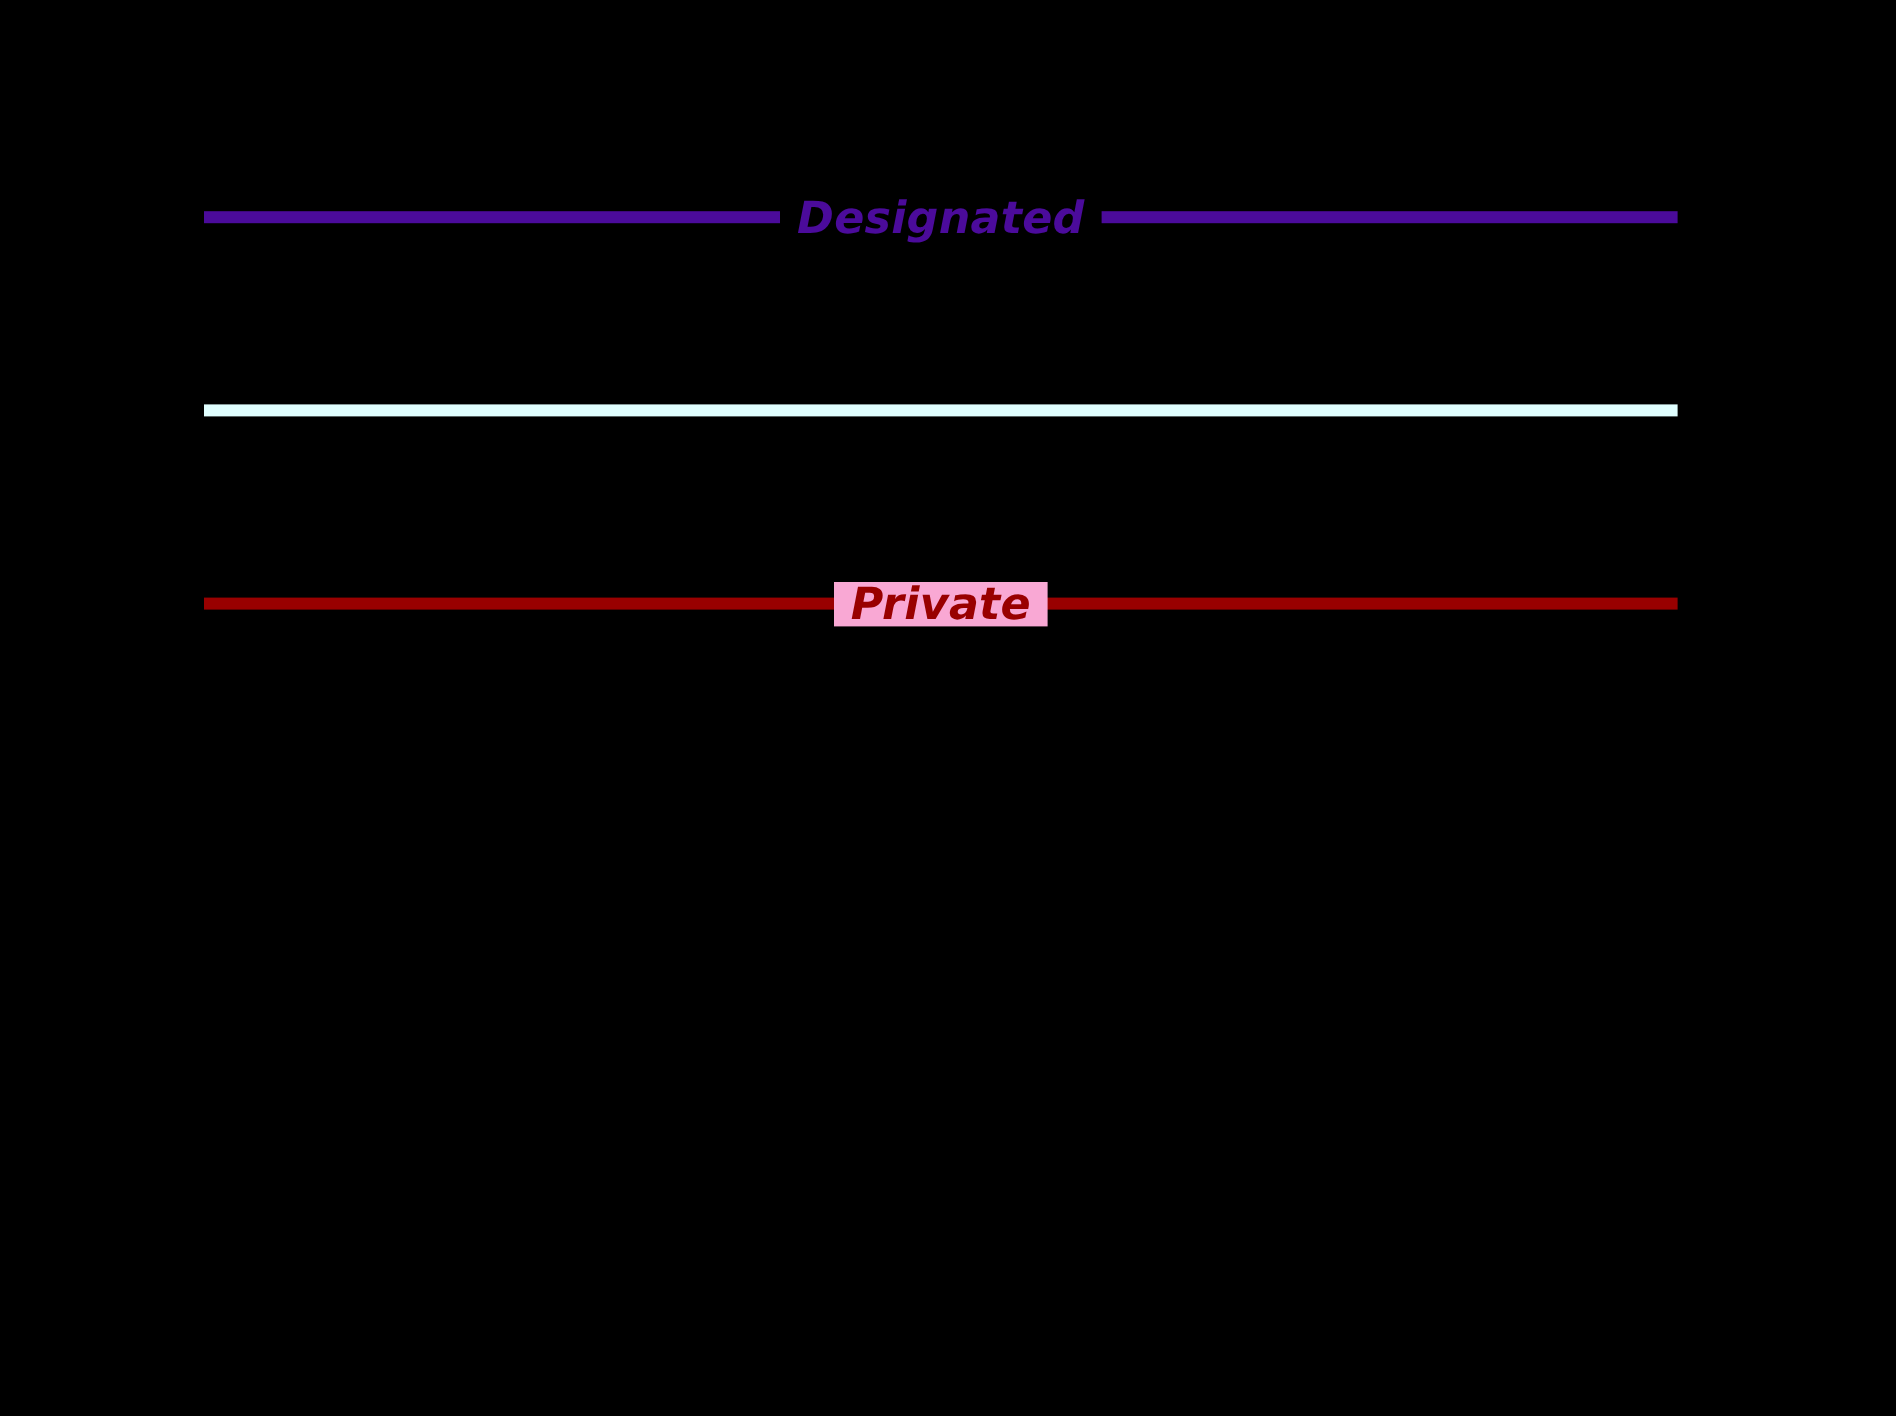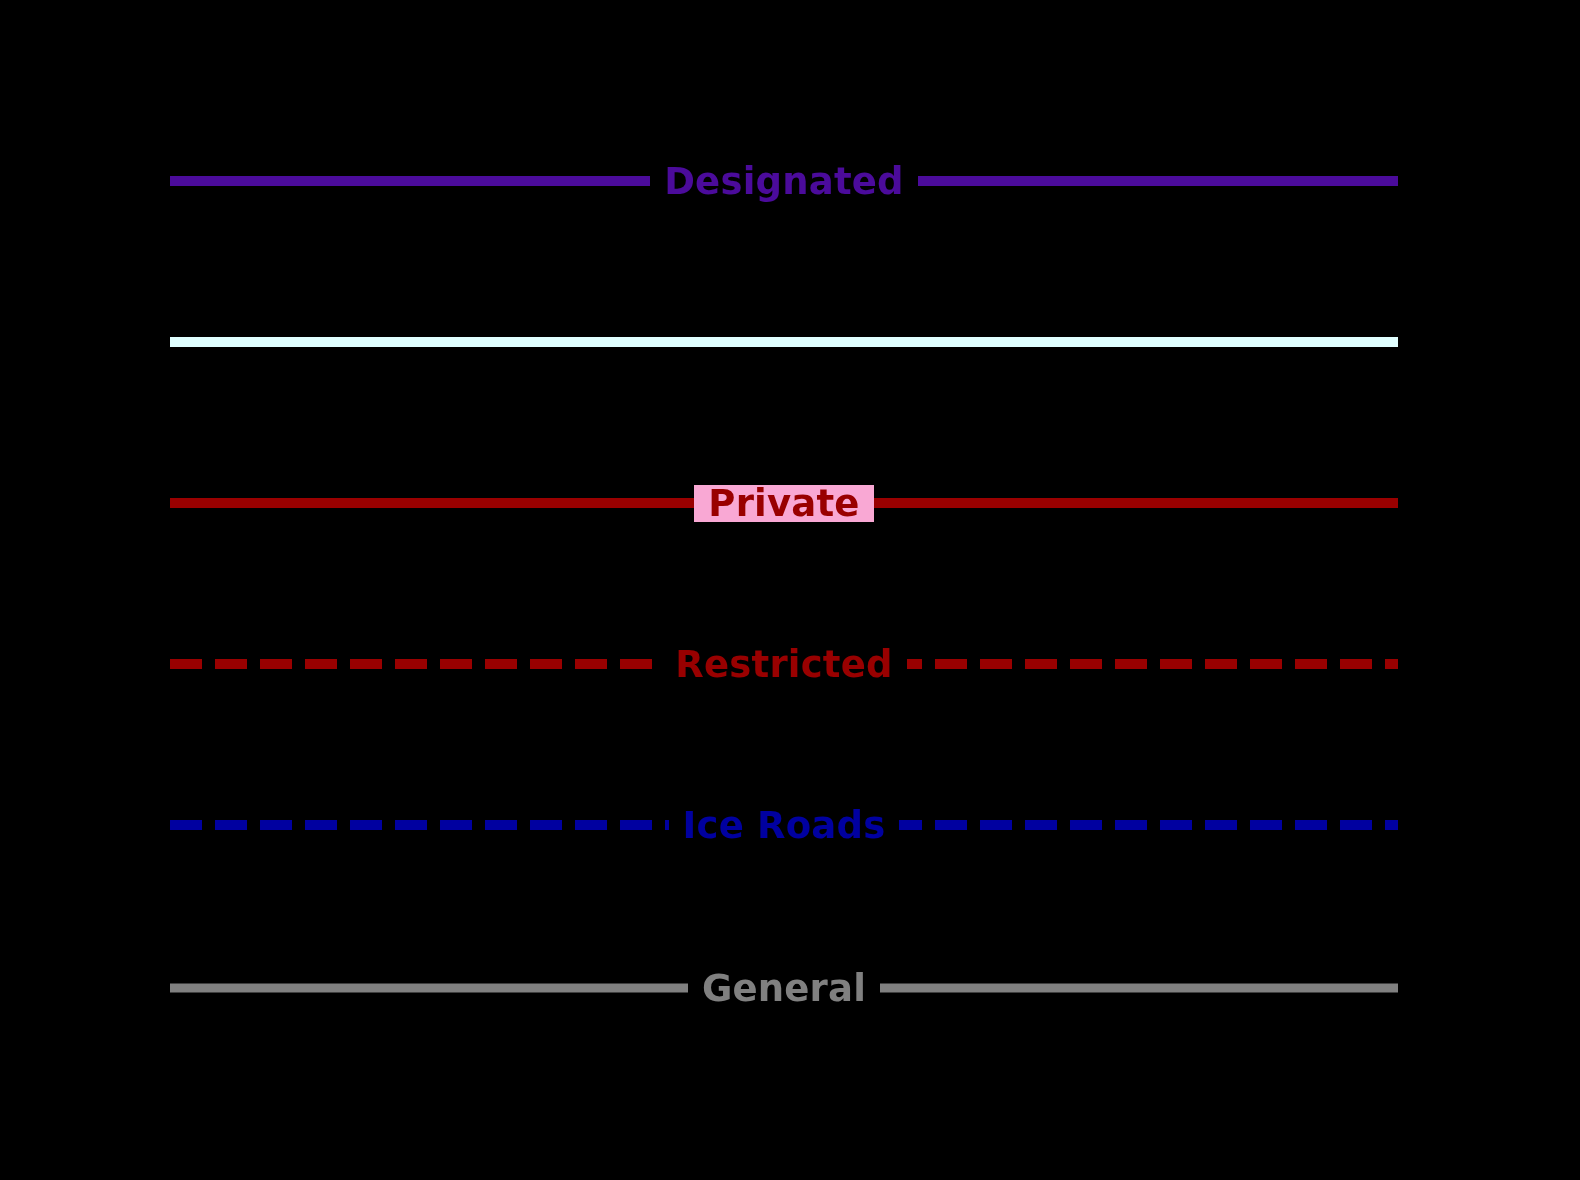--- a/index.html
+++ b/index.html
@@ -12,20 +12,21 @@
     height: 1180px;
     overflow: hidden;
     font-family: "DejaVu Sans", sans-serif;
   }
 
   #legend-root {
     position: relative;
     width: 1580px;
     height: 1100px;
     background: #000000;
+    font-style: italic;
   }
 
   .legend-row {
     position: absolute;
     left: 170px;
     width: 1228px;
     height: 60px;
     display: flex;
     align-items: center;
     justify-content: center;
@@ -77,25 +78,13 @@
       <div class="legend-line solid" style="--line-color: #4B0B9B; height: 10px;"></div>
       <span class="legend-label" style="--text-color: #4B0B9B; background: rgb(0, 0, 0);">Designated</span>
     </div>
     <div class="legend-row" style="left: 170px; width: 1228px; top: 312px;">
       <div class="legend-line solid" style="--line-color: #E0FFFF; height: 10px;"></div>
     </div>
     <div class="legend-row" style="left: 170px; width: 1228px; top: 473px;">
       <div class="legend-line solid" style="--line-color: #990000; height: 10px;"></div>
       <span class="legend-label" style="--text-color: #990000; background: #f9a8d4;">Private</span>
     </div>
-    <div class="legend-row" style="left: 170px; width: 1228px; top: 634px;">
-      <div class="legend-line dashed" style="--line-color: #990000; height: 10px;"></div>
-      <span class="legend-label" style="--text-color: #990000; background: rgb(0, 0, 0);">Restricted</span>
-    </div>
-    <div class="legend-row" style="left: 170px; width: 1228px; top: 795px;">
-      <div class="legend-line dashed" style="--line-color: #0000A0; height: 10px;"></div>
-      <span class="legend-label" style="--text-color: #0000A0; background: rgb(0, 0, 0);">Ice Roads</span>
-    </div>
-    <div class="legend-row" style="left: 170px; width: 1228px; top: 958px;">
-      <div class="legend-line solid" style="--line-color: #808080; height: 9px;"></div>
-      <span class="legend-label" style="--text-color: #808080; background: rgb(0, 0, 0);">General</span>
-    </div>
   </div>
 
 </body></html>

